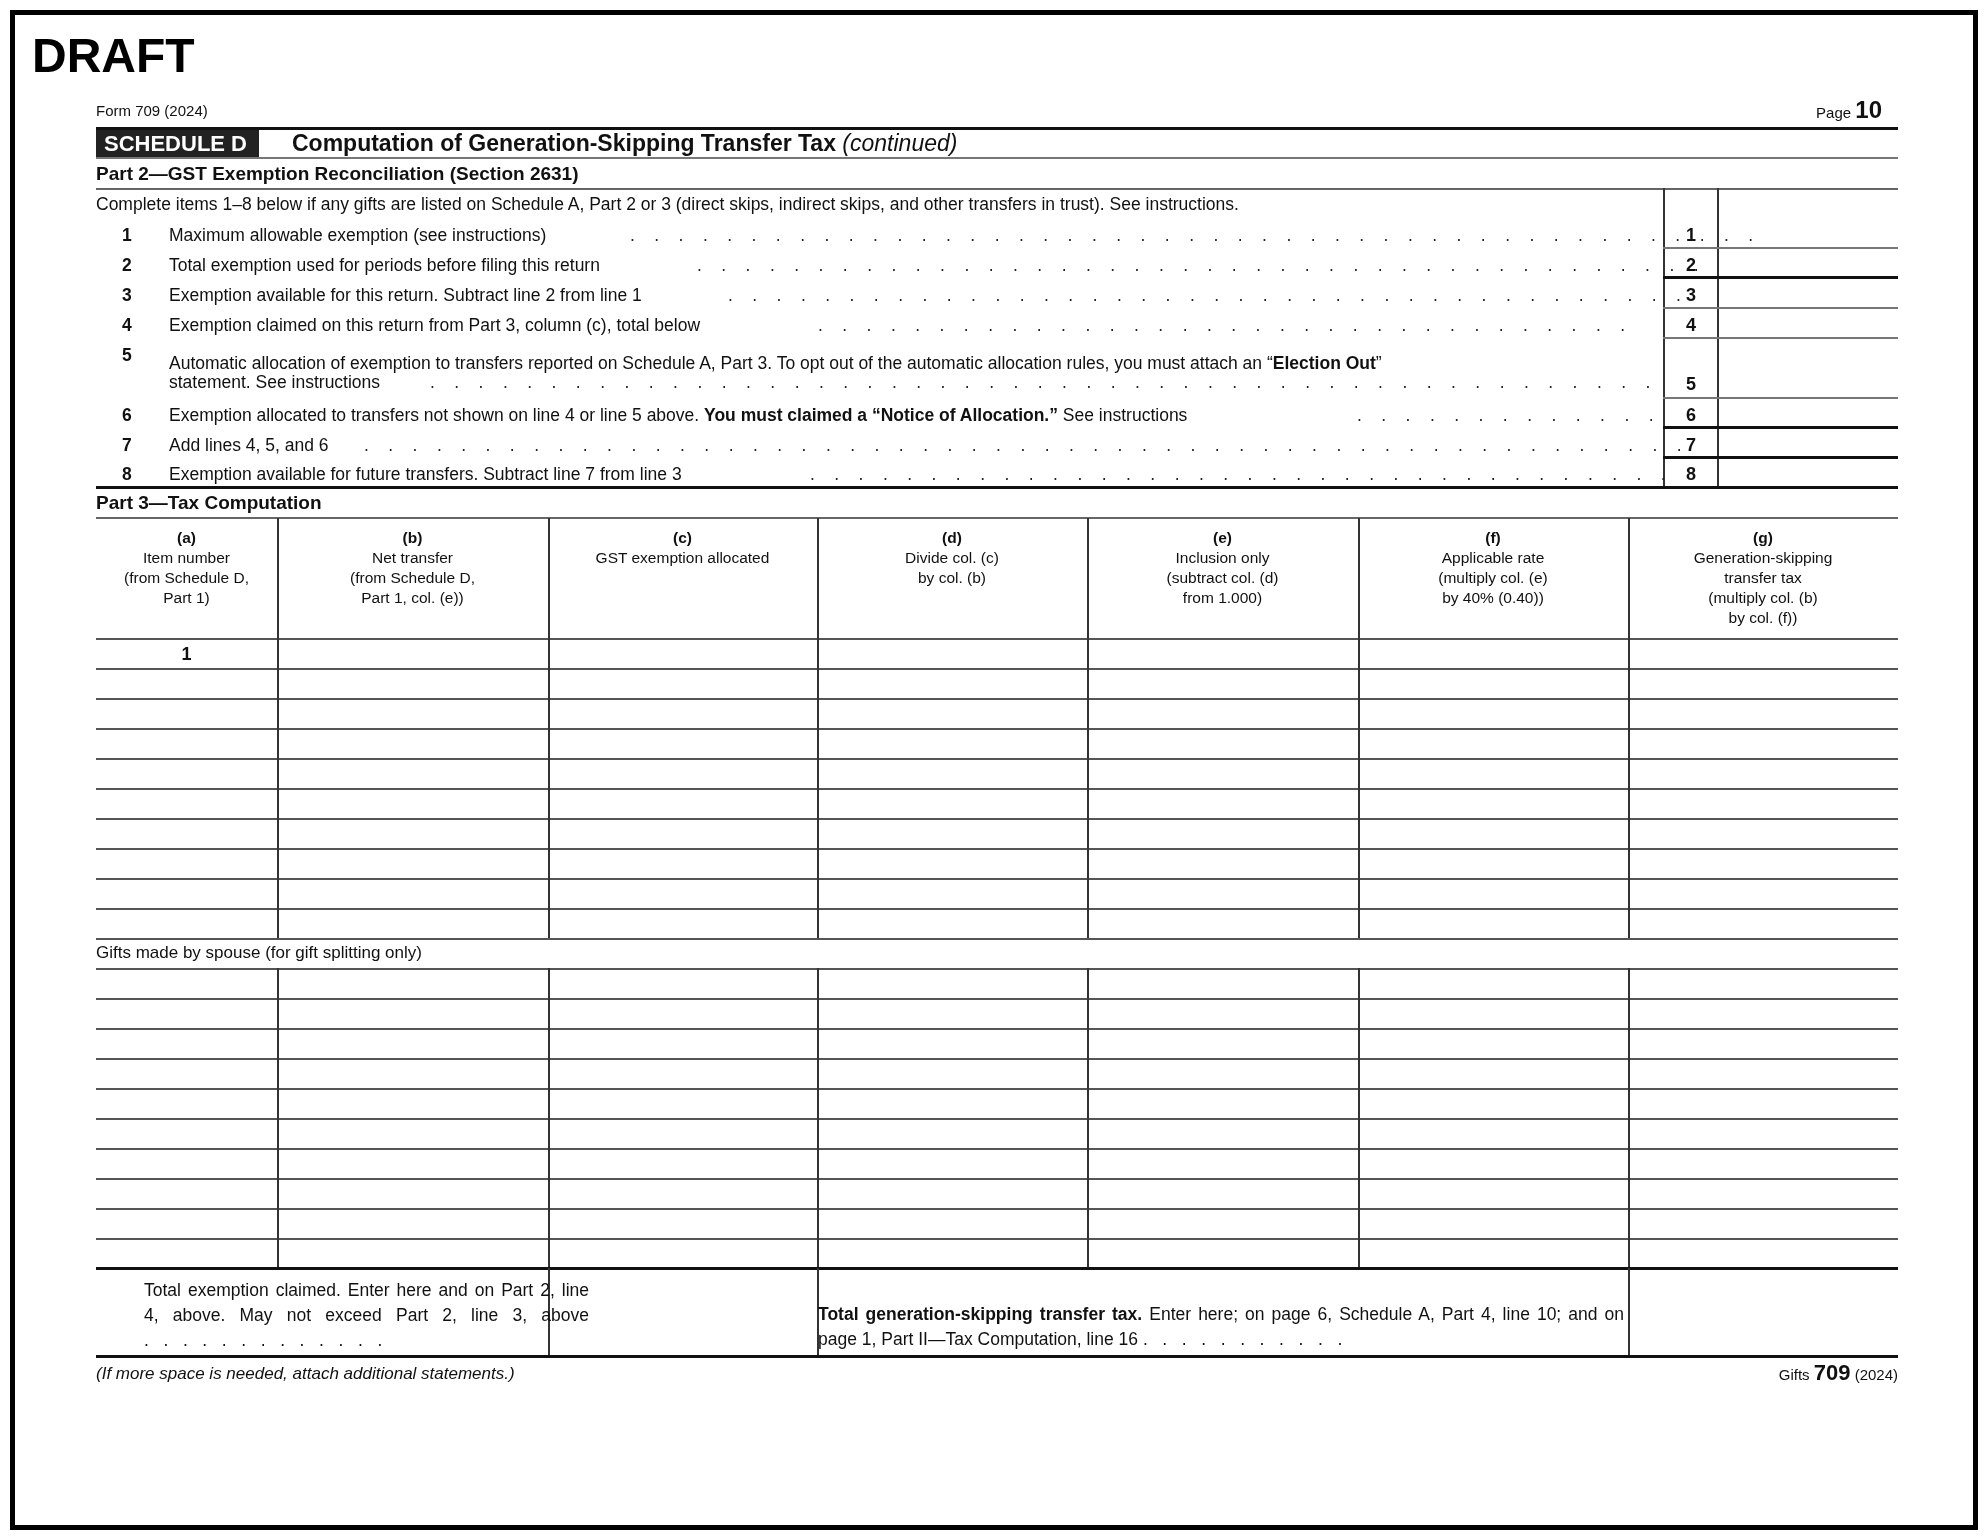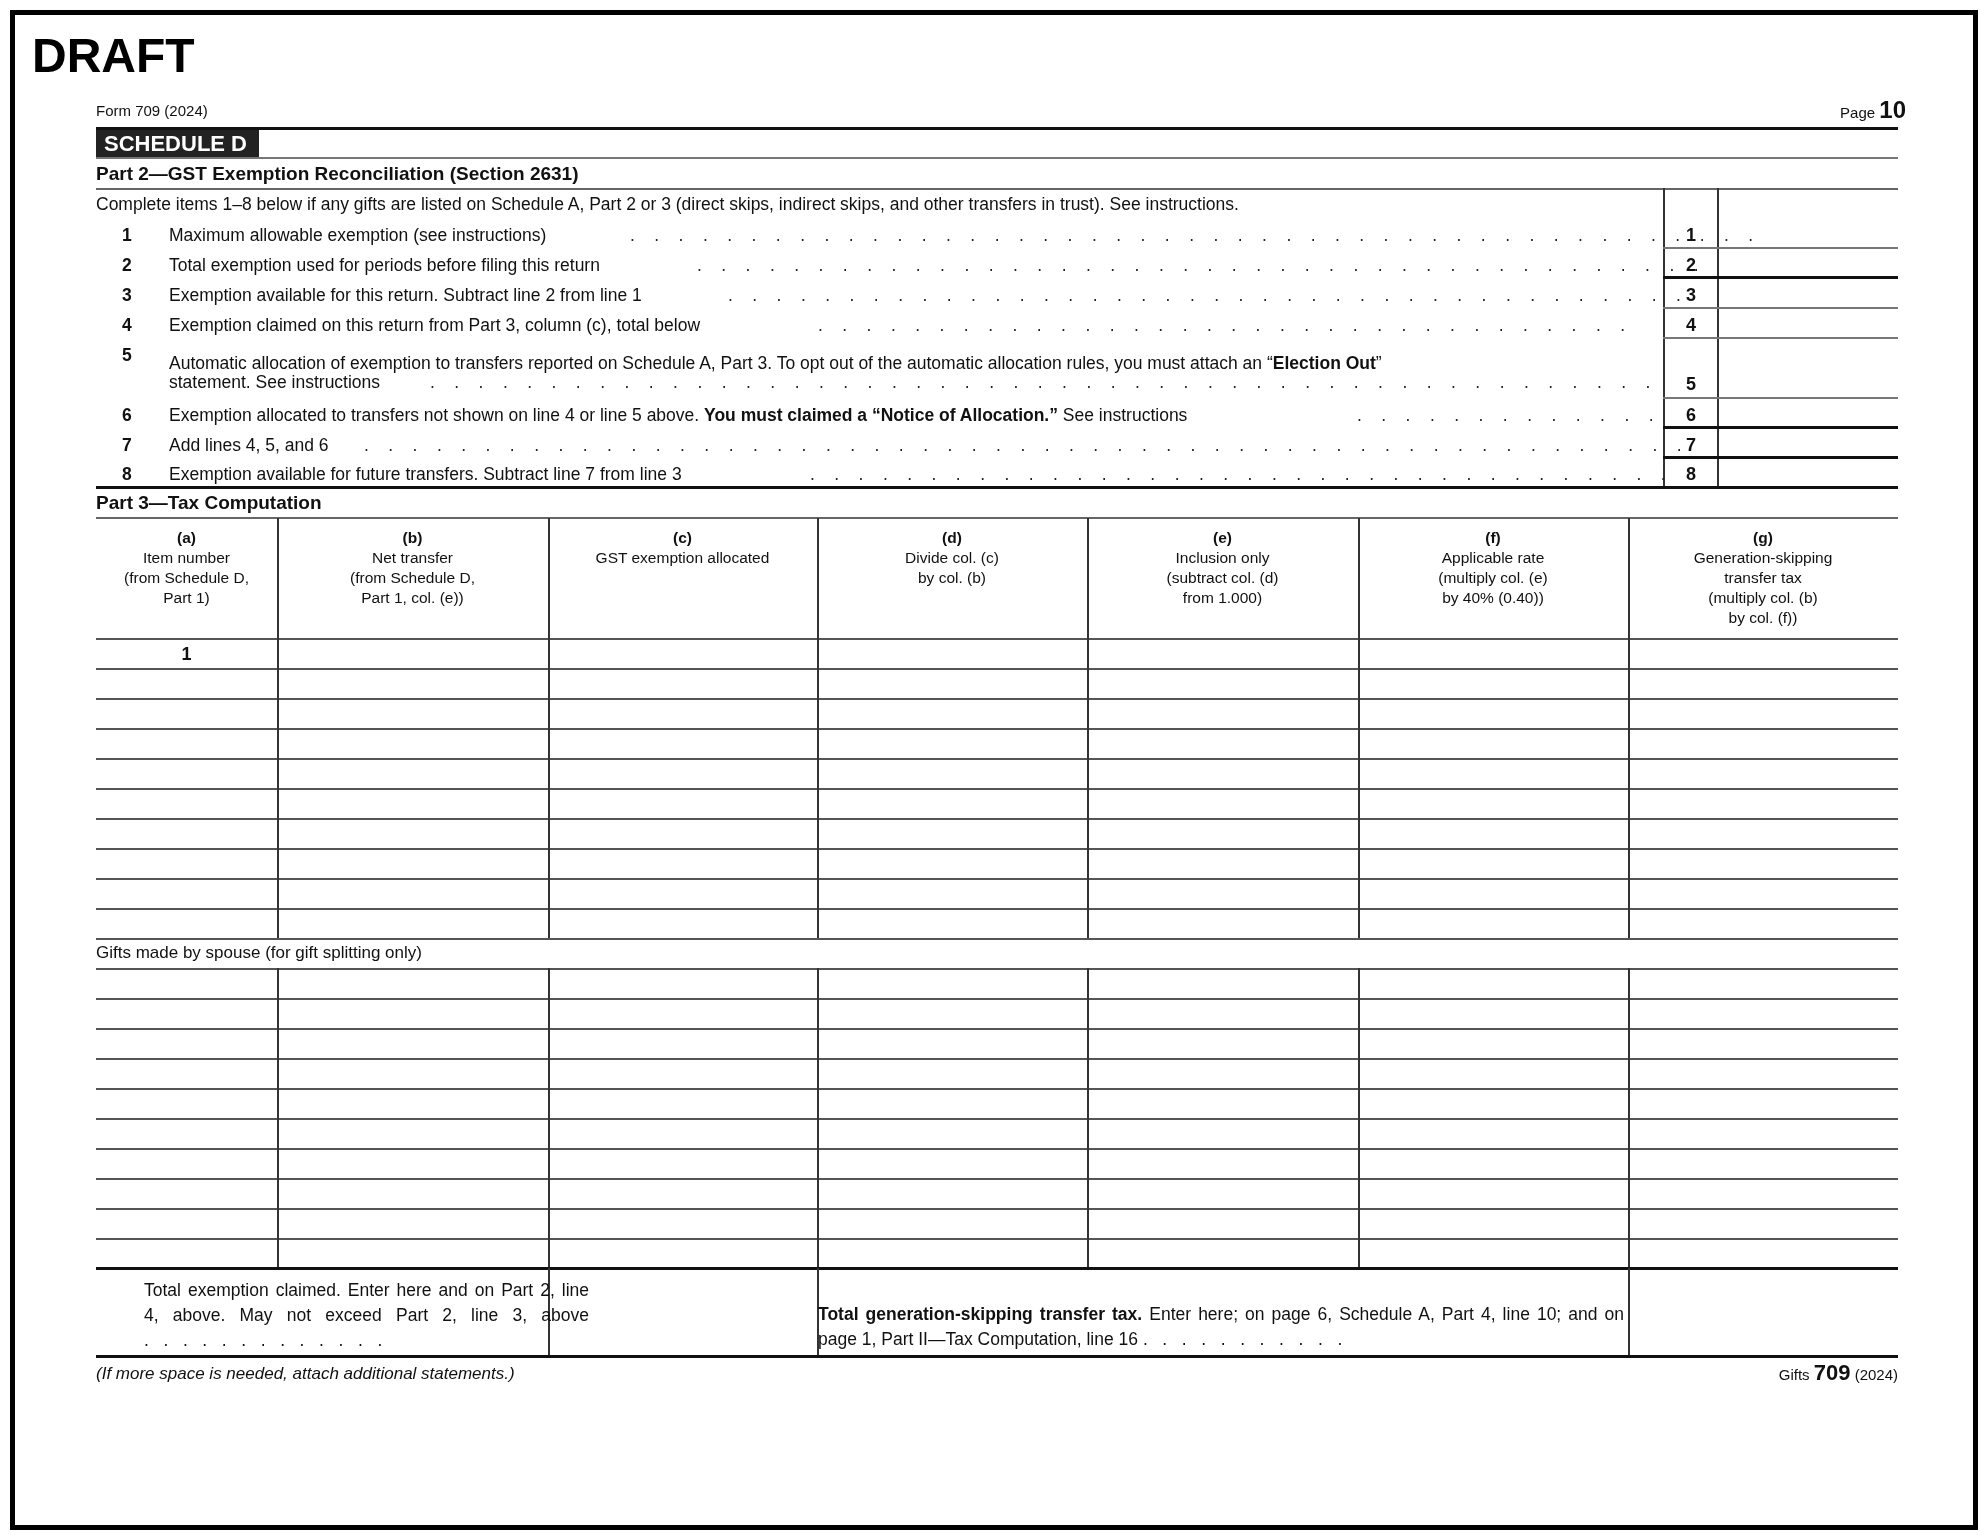--- a/index.html
+++ b/index.html
@@ -4,21 +4,21 @@
 <style>
   html, body { margin:0; padding:0; background:#fff; }
   body { width:1988px; height:1538px; position:relative; overflow:hidden;
          font-family:"Liberation Sans", sans-serif; color:#111; }
   .frame { position:absolute; left:10px; top:10px; width:1958px; height:1510px;
            border:5px solid #000; }
   .draft { position:absolute; left:32px; top:28px; font-size:48px; font-weight:bold;
            letter-spacing:0px; color:#000; }
   .abs { position:absolute; }
   .form-id { left:96px; top:102px; font-size:15px; }
-  .page-no { right:82px; top:96px; font-size:15px;margin-left:32px; }
+  .page-no { right:106px; top:96px; font-size:15px;margin-left:32px; }
   .page-no b { font-size:24px; }
   .hline { position:absolute; background:#111; }
   .sched-bar { left:96px; top:127px; width:1802px; height:30px; border-top:3px solid #111; box-sizing:border-box; }
   .sched-tag { position:absolute; left:0; top:0; height:27px; background:#222; color:#fff;
                font-weight:bold; font-size:22px; padding:0 12px 0 8px; line-height:27px; }
   .sched-title { position:absolute; left:196px; top:0; font-size:23px; font-weight:bold; line-height:27px; }
   .sched-title i { font-weight:normal; }
   .part-head { font-weight:bold; font-size:19px; }
   .txt { font-size:17.5px; white-space:nowrap; }
   .ln-num { position:absolute; left:122px; width:16px; text-align:left; font-size:17.5px; }
@@ -44,20 +44,24 @@
 <div class="draft">DRAFT</div>
 
 <div class="abs form-id">Form 709 (2024)</div>
 <div class="abs page-no">
   <span>Page</span>
   <b>10</b>
 </div>
 
 <div class="abs sched-bar">
   <div class="sched-tag">SCHEDULE D</div>
+  <div class="sched-title">
+    <span>Computation of Generation-Skipping Transfer Tax</span>
+    <i>(continued)</i>
+  </div>
 </div>
 <div class="hline" style="left:96px;top:157px;width:1802px;height:2px;background:#777"></div>
 
 <div class="abs part-head" style="left:96px;top:163px">Part 2—GST Exemption Reconciliation (Section 2631)</div>
 <div class="hline" style="left:96px;top:188px;width:1802px;height:1.5px;background:#666"></div>
 <div class="abs txt" style="left:96px;top:194px">Complete items 1–8 below if any gifts are listed on Schedule A, Part 2 or 3 (direct skips, indirect skips, and other transfers in trust). See instructions.</div>
 
 <div class="vline" style="left:1663px;top:188px;height:300px"></div>
 <div class="vline" style="left:1717px;top:188px;height:300px"></div>
 

